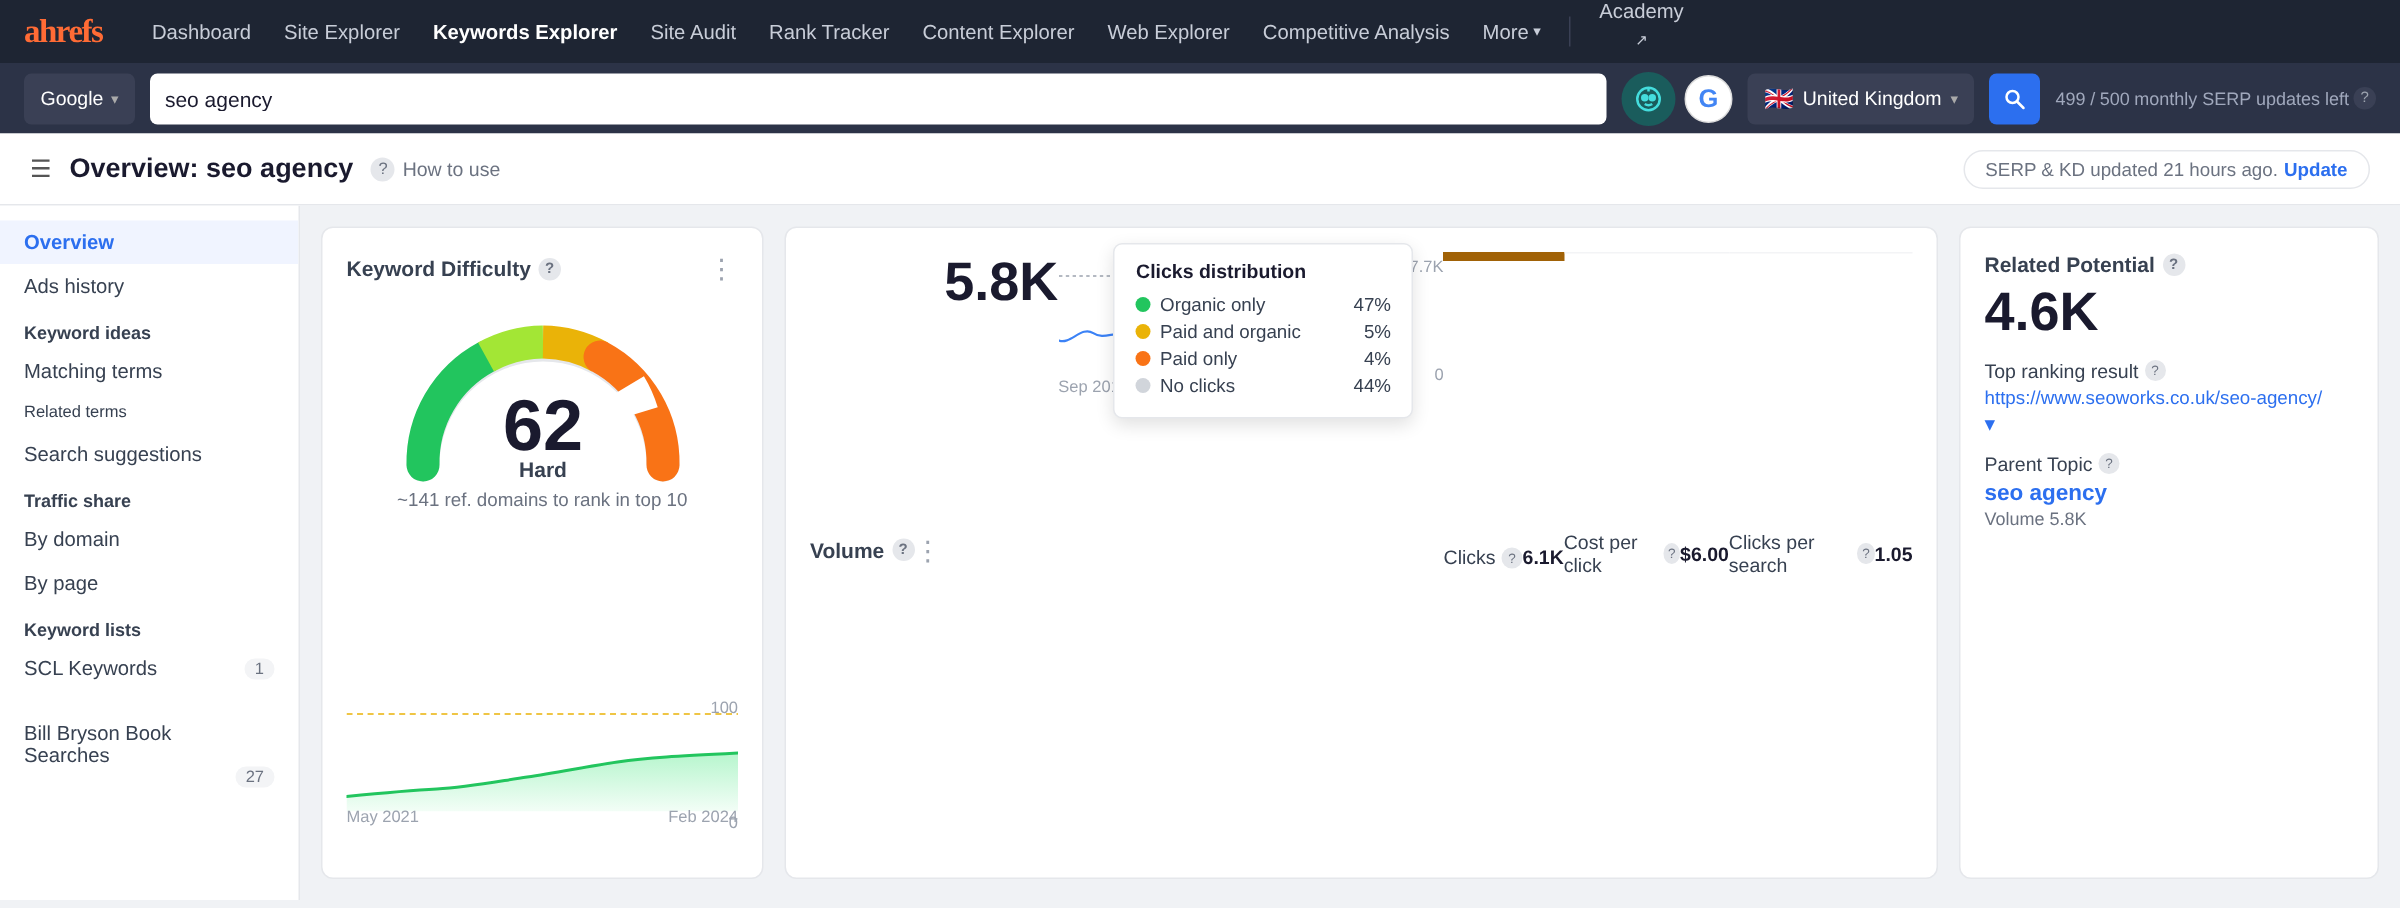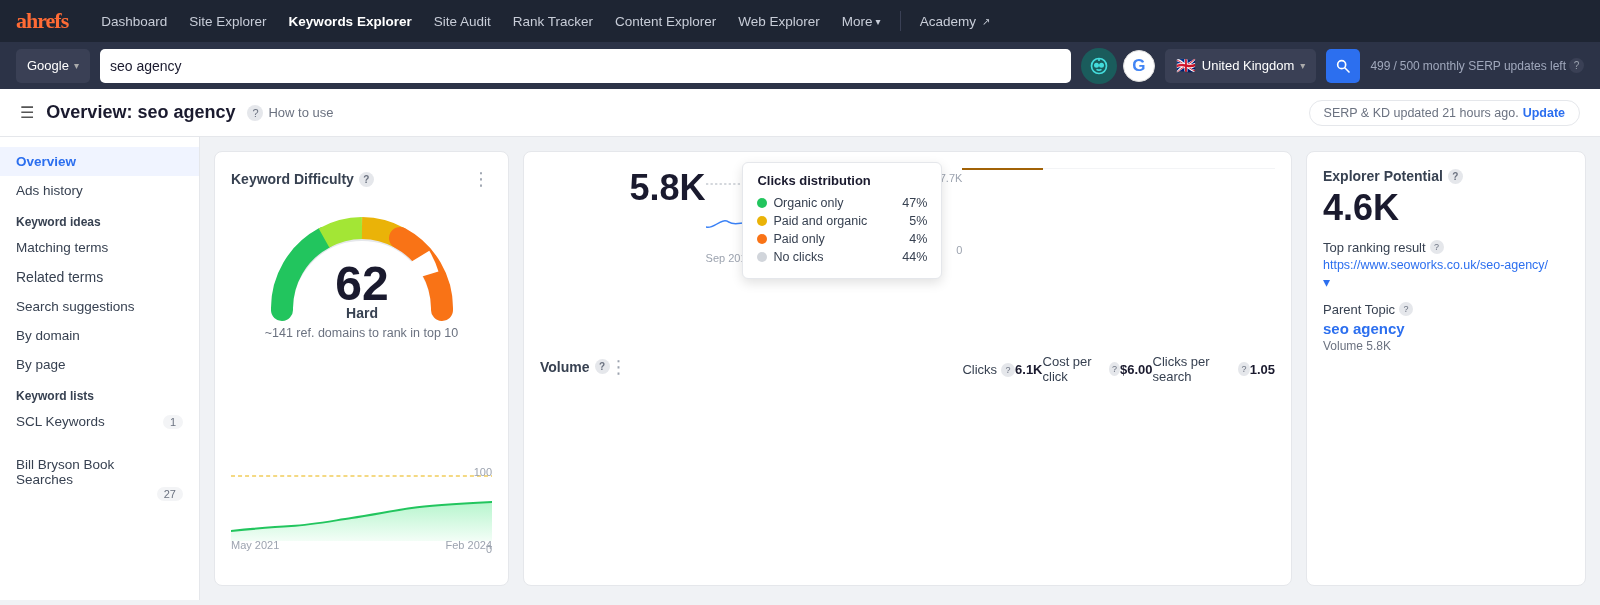--- a/index.html
+++ b/index.html
@@ -12,26 +12,27 @@
   <div style="color:#ff6b35;font-size:22px;font-weight:900;margin-right:22px;letter-spacing:-1px;font-family:Georgia,serif;">
     <span style="color:#ff6b35;">ahrefs</span>
   </div>
   <div style="color:#c8cdd8;font-size:13.5px;padding:0 11px;height:42px;display:flex;align-items:center;cursor:pointer;white-space:nowrap;">Dashboard</div>
   <div style="color:#c8cdd8;font-size:13.5px;padding:0 11px;height:42px;display:flex;align-items:center;cursor:pointer;white-space:nowrap;">Site Explorer</div>
   <div style="color:#fff;font-weight:700;font-size:13.5px;padding:0 11px;height:42px;display:flex;align-items:center;cursor:pointer;white-space:nowrap;">Keywords Explorer</div>
   <div style="color:#c8cdd8;font-size:13.5px;padding:0 11px;height:42px;display:flex;align-items:center;cursor:pointer;white-space:nowrap;">Site Audit</div>
   <div style="color:#c8cdd8;font-size:13.5px;padding:0 11px;height:42px;display:flex;align-items:center;cursor:pointer;white-space:nowrap;">Rank Tracker</div>
   <div style="color:#c8cdd8;font-size:13.5px;padding:0 11px;height:42px;display:flex;align-items:center;cursor:pointer;white-space:nowrap;">Content Explorer</div>
   <div style="color:#c8cdd8;font-size:13.5px;padding:15px 11px;height:42px;display:flex;align-items:center;cursor:pointer;white-space:nowrap;">Web Explorer</div>
+  <div style="color:#c8cdd8;font-size:13.5px;padding:0 11px;height:42px;display:flex;align-items:center;cursor:pointer;white-space:nowrap;">Competitive Analysis</div>
   <div style="color:#c8cdd8;font-size:13.5px;padding:0 11px;height:42px;display:flex;align-items:center;cursor:pointer;white-space:nowrap;gap:3px;">
     <span>More</span>
     <span style="font-size:10px;">▾</span>
   </div>
   <div style="width:1px;background:#3a4055;height:20px;margin:0 8px;"></div>
-  <div style="color:#c8cdd8;font-size:13.5px;padding:0 11px;height:42px;display:flex;align-items:center;cursor:pointer;white-space:nowrap;gap:6px;">
+  <div style="color:#c8cdd8;font-size:13.5px;padding:0 11px;height:42px;display:flex;align-items:center;cursor:pointer;white-space:nowrap;gap:6px;flex-direction:column;">
     <span>Academy</span>
     <span style="font-size:10px;">↗</span>
   </div>
 </nav>
 
 <div style="background:#2c3347;padding:9px 16px;display:flex;align-items:center;gap:10px;height:47px;">
   <button style="background:#3a4055;border:none;color:#fff;border-radius:5px;padding:6px 11px;font-size:13px;cursor:pointer;display:flex;align-items:center;gap:5px;white-space:nowrap;height:34px;">
     <span>Google</span>
     <span style="color:#aaa;font-size:10px;">▾</span>
   </button>
@@ -83,22 +84,23 @@
   </div>
 </div>
 
 <div style="display:flex;height:calc(605px - 42px - 52px - 48px);overflow:hidden;">
 
   <aside style="width:200px;background:#fff;border-right:1px solid #e5e7eb;padding:10px 0;flex-shrink:0;overflow-y:auto;">
     <div style="padding:7px 16px;font-size:13.5px;cursor:pointer;background:#f0f4ff;color:#2c6fef;font-weight:600;">Overview</div>
     <div style="padding:7px 16px;color:#374151;font-size:13.5px;cursor:pointer;">Ads history</div>
     <div style="padding:10px 16px 4px;font-size:12px;font-weight:700;color:#374151;">Keyword ideas</div>
     <div style="padding:7px 16px;color:#374151;font-size:13.5px;cursor:pointer;">Matching terms</div>
-    <div style="padding:7px 16px;color:#374151;font-size:14px;cursor:pointer;">Related terms</div>
+    <div style="padding:7px 16px;color:#374151;font-size:11px;cursor:pointer;">Related terms</div>
     <div style="padding:7px 16px;color:#374151;font-size:13.5px;cursor:pointer;">Search suggestions</div>
+    <div style="padding:10px 16px 4px;font-size:12px;font-weight:700;color:#374151;">Traffic share</div>
     <div style="padding:7px 16px;color:#374151;font-size:13.5px;cursor:pointer;">By domain</div>
     <div style="padding:7px 16px;color:#374151;font-size:13.5px;cursor:pointer;">By page</div>
     <div style="padding:10px 16px 4px;font-size:12px;font-weight:700;color:#374151;">Keyword lists</div>
     <div style="padding:7px 16px;color:#374151;font-size:13.5px;cursor:pointer;display:flex;align-items:center;justify-content:space-between;">
       <span>SCL Keywords</span>
       <span style="background:#f3f4f6;border-radius:10px;padding:1px 7px;font-size:11px;color:#6b7280;">1</span>
     </div>
     <div style="padding:7px 16px;color:#374151;font-size:13.5px;cursor:pointer;display:flex;align-items:center;justify-content:space-between;">
       <span style="max-width:130px;">
         <span>Bill Bryson Book Searches</span>
@@ -216,21 +218,21 @@
         </div>
       </div>
 
       <div style="height:8px;border-radius:4px;overflow:hidden;display:flex;margin:4px 0 2px;">
         <div style="background:#22c55e;flex:47;"></div>
         <div style="background:#eab308;flex:5;"></div>
         <div style="background:#f97316;flex:4;"></div>
         <div style="background:#d1d5db;flex:44;"></div>
       </div>
 
-      <div style="display:flex;align-items:center;justify-content:space-between;padding:6px 0;border-top:2px solid #a16207;font-size:13px;">
+      <div style="display:flex;align-items:center;justify-content:space-between;padding:6px 0;border-top:6px solid #a16207;font-size:13px;">
         <div style="color:#374151;display:flex;align-items:center;gap:4px;">
           <span>Clicks</span>
           <span style="width:14px;height:14px;border-radius:50%;background:#e5e7eb;display:inline-flex;align-items:center;justify-content:center;font-size:9px;color:#6b7280;cursor:pointer;">?</span>
         </div>
         <span style="font-weight:600;color:#1a1a2e;">6.1K</span>
       </div>
       <div style="display:flex;align-items:center;justify-content:space-between;padding:6px 0;border-top:1px solid #f3f4f6;font-size:13px;">
         <div style="color:#374151;display:flex;align-items:center;gap:4px;">
           <span>Cost per click</span>
           <span style="width:14px;height:14px;border-radius:50%;background:#e5e7eb;display:inline-flex;align-items:center;justify-content:center;font-size:9px;color:#6b7280;cursor:pointer;">?</span>
@@ -242,21 +244,21 @@
           <span>Clicks per search</span>
           <span style="width:14px;height:14px;border-radius:50%;background:#e5e7eb;display:inline-flex;align-items:center;justify-content:center;font-size:9px;color:#6b7280;cursor:pointer;">?</span>
         </div>
         <span style="font-weight:600;color:#1a1a2e;">1.05</span>
       </div>
     </div>
 
     <div style="background:#fff;border-radius:8px;border:1px solid #e5e7eb;padding:16px;width:280px;flex-shrink:0;display:flex;flex-direction:column;">
       <div style="display:flex;align-items:center;justify-content:space-between;margin-bottom:4px;">
         <div style="font-size:14px;font-weight:700;color:#374151;display:flex;align-items:center;gap:5px;">
-          <span>Explorer Potential</span>
+          <span>Related Potential</span>
           <span style="width:15px;height:15px;border-radius:50%;background:#e5e7eb;display:inline-flex;align-items:center;justify-content:center;font-size:10px;color:#6b7280;cursor:pointer;">?</span>
         </div>
       </div>
       <div style="font-size:36px;font-weight:700;color:#1a1a2e;line-height:1.1;margin-bottom:12px;">4.6K</div>
 
       <div>
         <div style="font-size:13px;color:#374151;display:flex;align-items:center;gap:4px;">
           <span>Top ranking result</span>
           <span style="width:14px;height:14px;border-radius:50%;background:#e5e7eb;display:inline-flex;align-items:center;justify-content:center;font-size:9px;color:#6b7280;cursor:pointer;">?</span>
         </div>

